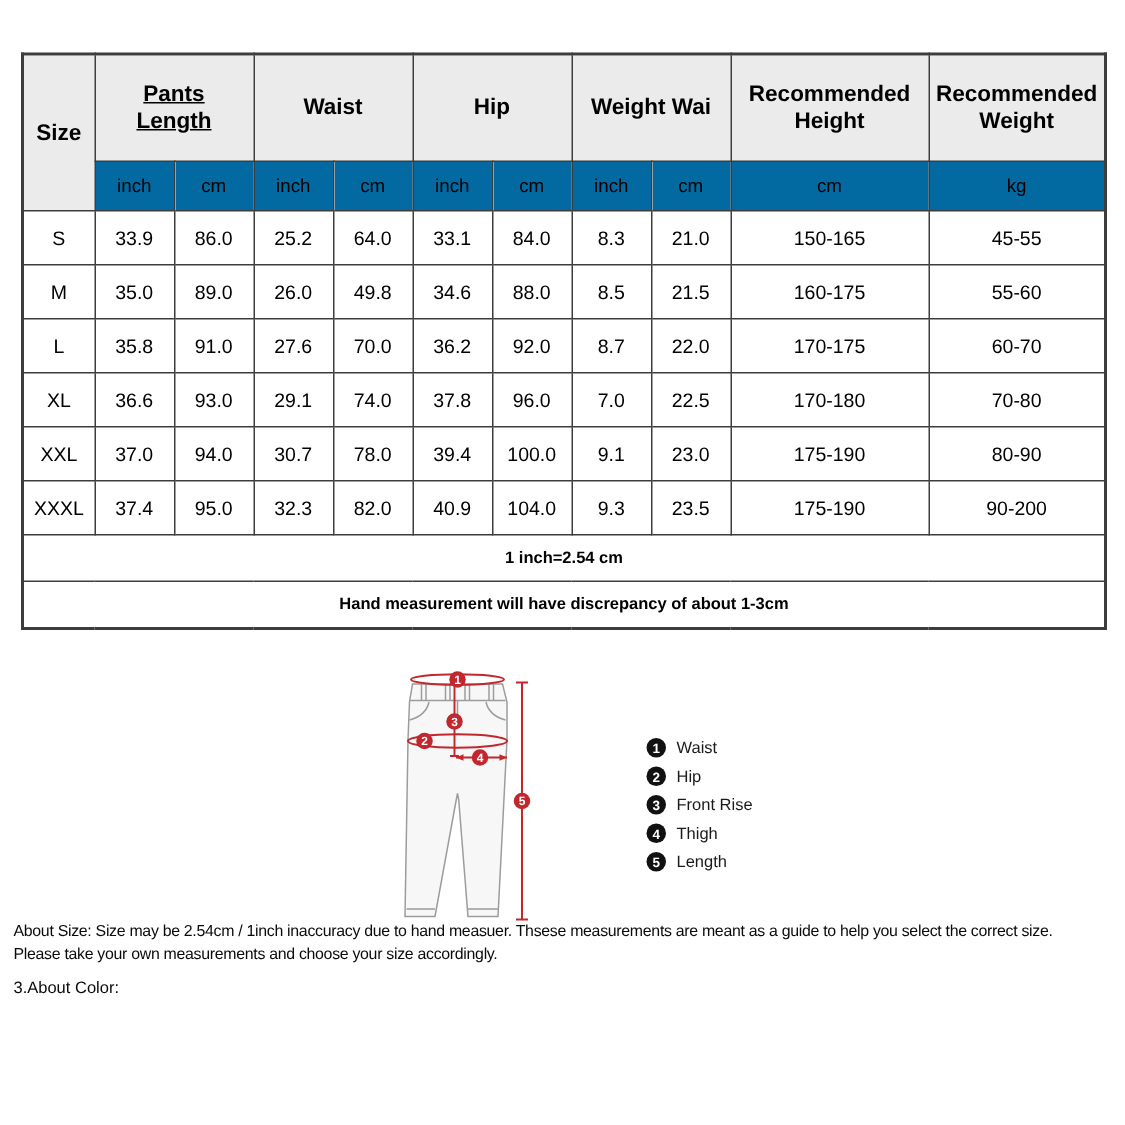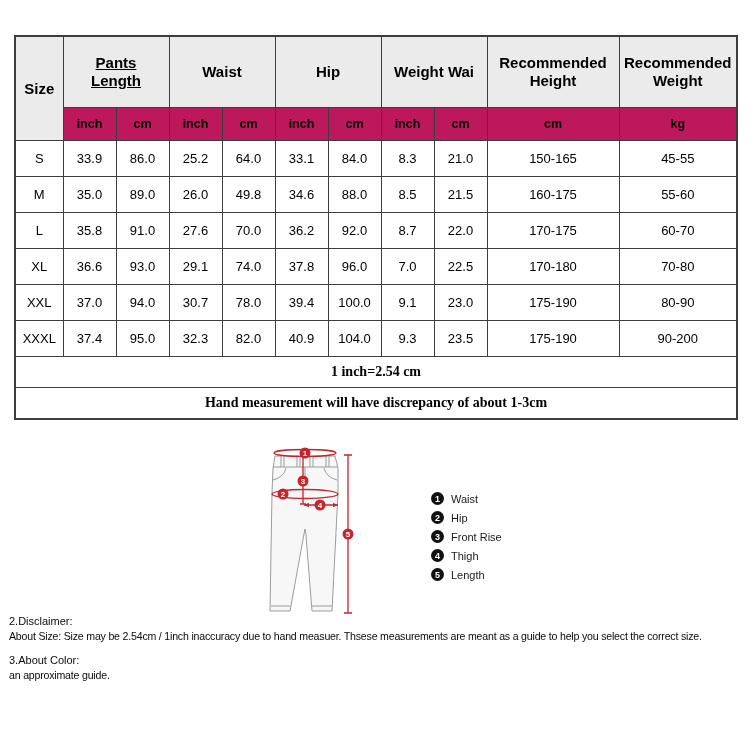--- a/index.html
+++ b/index.html
@@ -15,26 +15,26 @@
     border:2px solid #3d3d3d;
   }
   .size-table th,.size-table td{
     border:1px solid #3d3d3d;text-align:center;vertical-align:middle;
     padding:0;overflow:hidden;
   }
   .size-table th.h1{
     background:#ebebeb;font-weight:bold;font-size:15px;height:70px;line-height:18px;
   }
   .size-table th.h2{
-    background:#be185d;font-weight:bold;font-size:12.5px;height:32px;
+    background:#0369a1;font-weight:normal;font-size:12.5px;height:32px;
   }
   .size-table td{background:#fff;font-size:13px;height:35px;}
   .size-table td.note{
-    height:30px;font-family:Liberation Serif, serif;
-    font-weight:bold;font-size:14px;
+    height:30px;font-family:Liberation Sans, sans-serif;
+    font-weight:bold;font-size:11px;
   }
   .narrow{display:inline-block;max-width:58px;text-decoration:underline;}
 
   
   .pants-svg{position:absolute;left:250px;top:441px;}
 
   
   .legend{position:absolute;left:431px;top:492px;}
   .legend-item{display:flex;align-items:center;margin-bottom:6px;height:13px;}
   .lnum{
@@ -242,20 +242,19 @@
     <span class="llabel">Thigh</span>
   </div>
   <div class="legend-item">
     <span class="lnum">5</span>
     <span class="llabel">Length</span>
   </div>
 </div>
 
 <div class="sections">
   <div class="section">
-    <div class="sec-h">2.Disclaimer:</div>
     <div class="sec-line">About Size: Size may be 2.54cm / 1inch inaccuracy due to hand measuer. Thsese measurements are meant as a guide to help you select the correct size.</div>
+    <div class="sec-line">Please take your own measurements and choose your size accordingly.</div>
   </div>
   <div class="section">
     <div class="sec-h">3.About Color:</div>
-    <div class="sec-line">an approximate guide.</div>
   </div>
 </div>
 
 </body></html>

